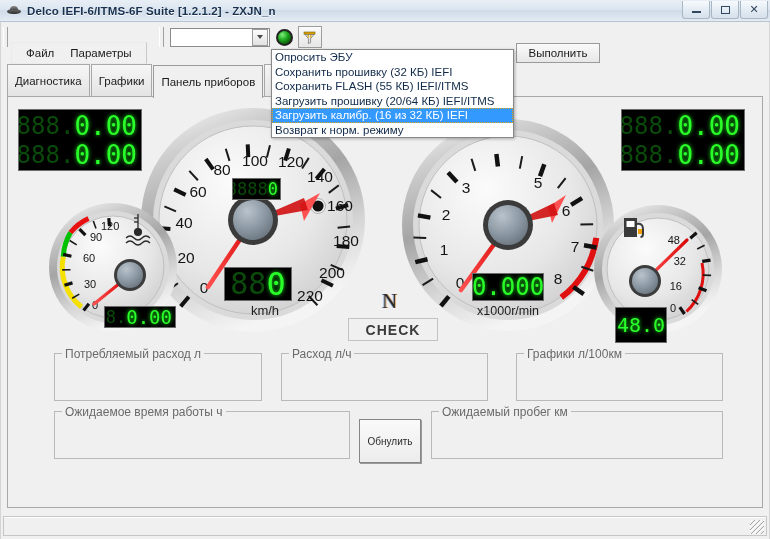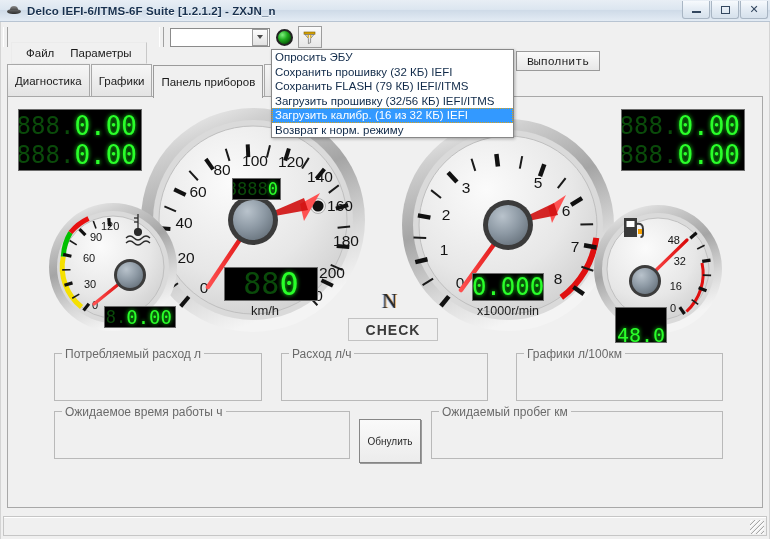--- a/index.html
+++ b/index.html
@@ -117,25 +117,25 @@
     flex: 1; font-size: 11.5px; color: #000; padding-left: 4px;
     white-space: nowrap; overflow: hidden;
   }
   .ac-btn {
     width: 17px; height: 18px; margin-right: 1px;
     background: linear-gradient(180deg,#fcfcfc,#dcdcdc);
     border: 1px solid #a0a0a0;
     display: flex; align-items: center; justify-content: center;
   }
   .exec-btn {
-    position: absolute; left: 515px; top: 29px; width: 84px; height: 20px;
+    position: absolute; left: 515px; top: 21px; width: 84px; height: 20px;
     background: linear-gradient(180deg,#fafafa,#e7e7e7);
     border: 1px solid #9a9a9a;
     font-size: 11.5px; color: #1a1a1a;
-    display: flex; align-items: center; justify-content: center; font-family: Liberation Mono, monospace;
+    display: flex; align-items: center; justify-content: center;
   }
 
   
   .tabstrip {
     position: absolute; left: 6px; top: 53px; width: 756px; height: 22px;
     display: flex; align-items: flex-end;
   }
   .tab {
     height: 20px; padding: 16px 7px; margin-right: 1px;
     background: linear-gradient(180deg,#f6f6f6,#e3e3e3);
@@ -523,34 +523,34 @@
           </div>
         </div>
 
         <div class="lcd" style="left:96px; top:209px; width:72px; height:22px; padding:1px 3px;">
           <div class="lcd-row">
             <span class="seg-dim" style="font-size:17px;">-88.</span>
             <span class="seg-lit" style="font-size:19px;">0.00</span>
           </div>
         </div>
 
-        <div class="lcd" style="left:607px; top:210px; width:52px; height:24px; padding:17px 3px; justify-content:flex-start;">
+        <div class="lcd" style="left:607px; top:210px; width:52px; height:24px; padding:17px 3px; justify-content:center;">
           <div class="lcd-row" style="justify-content:center;">
             <span class="seg-lit" style="font-size:20px;">48.0</span>
           </div>
         </div>
 
         <div class="lcd" style="left:224px; top:81px; width:49px; height:22px; padding:1px 2px;">
           <div class="lcd-row">
             <span class="seg-dim" style="font-size:17px;">8888</span>
             <span class="seg-lit" style="font-size:17px;">0</span>
           </div>
         </div>
 
-        <div class="lcd" style="left:216px; top:170px; width:94px; height:34px; padding:1px 3px; justify-content:center;">
+        <div class="lcd" style="left:216px; top:170px; width:68px; height:34px; padding:1px 3px; justify-content:center;">
           <div class="lcd-row" style="justify-content:center;">
             <span class="seg-dim" style="font-size:30px;">88</span>
             <span class="seg-lit" style="font-size:32px;">0</span>
           </div>
         </div>
         <div style="position:absolute;left:216px;top:206px;width:82px;text-align:center;font-size:13px;color:#1d1d1d;">km/h</div>
 
         <div class="lcd" style="left:464px; top:176px; width:72px; height:28px; padding:1px 16px; justify-content:center;">
           <div class="lcd-row" style="justify-content:center;">
             <span class="seg-lit" style="font-size:24px;">0.000</span>
@@ -583,19 +583,19 @@
 
     <div class="statusbar">
       <span class="grip-dots"></span>
     </div>
 
   </div>
 
   <div class="dropdown">
     <div class="dd-item">Опросить ЭБУ</div>
     <div class="dd-item">Сохранить прошивку (32 КБ) IEFI</div>
-    <div class="dd-item">Сохранить FLASH (79 КБ) IEFI/ITMS</div>
-    <div class="dd-item">Загрузить прошивку (32/56 КБ) IEFI/ITMS</div>
+    <div class="dd-item">Сохранить FLASH (55 КБ) IEFI/ITMS</div>
+    <div class="dd-item">Загрузить прошивку (20/64 КБ) IEFI/ITMS</div>
     <div class="dd-item sel">Загрузить калибр. (16 из 32 КБ) IEFI</div>
     <div class="dd-item">Возврат к норм. режиму</div>
   </div>
 
 </div>
 
 </body></html>

